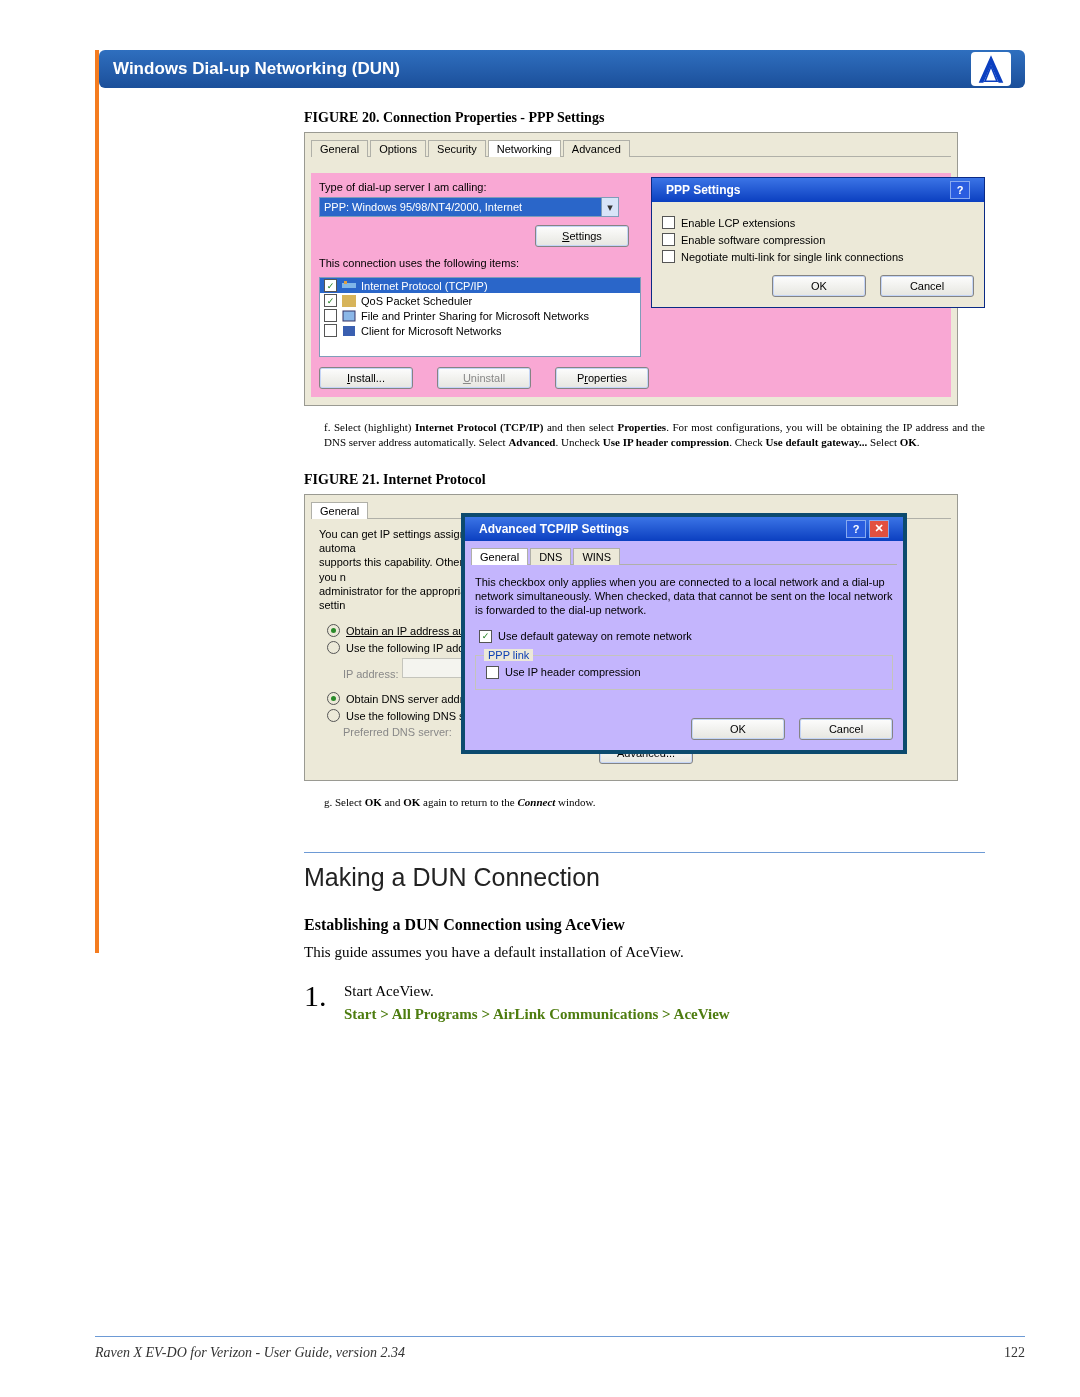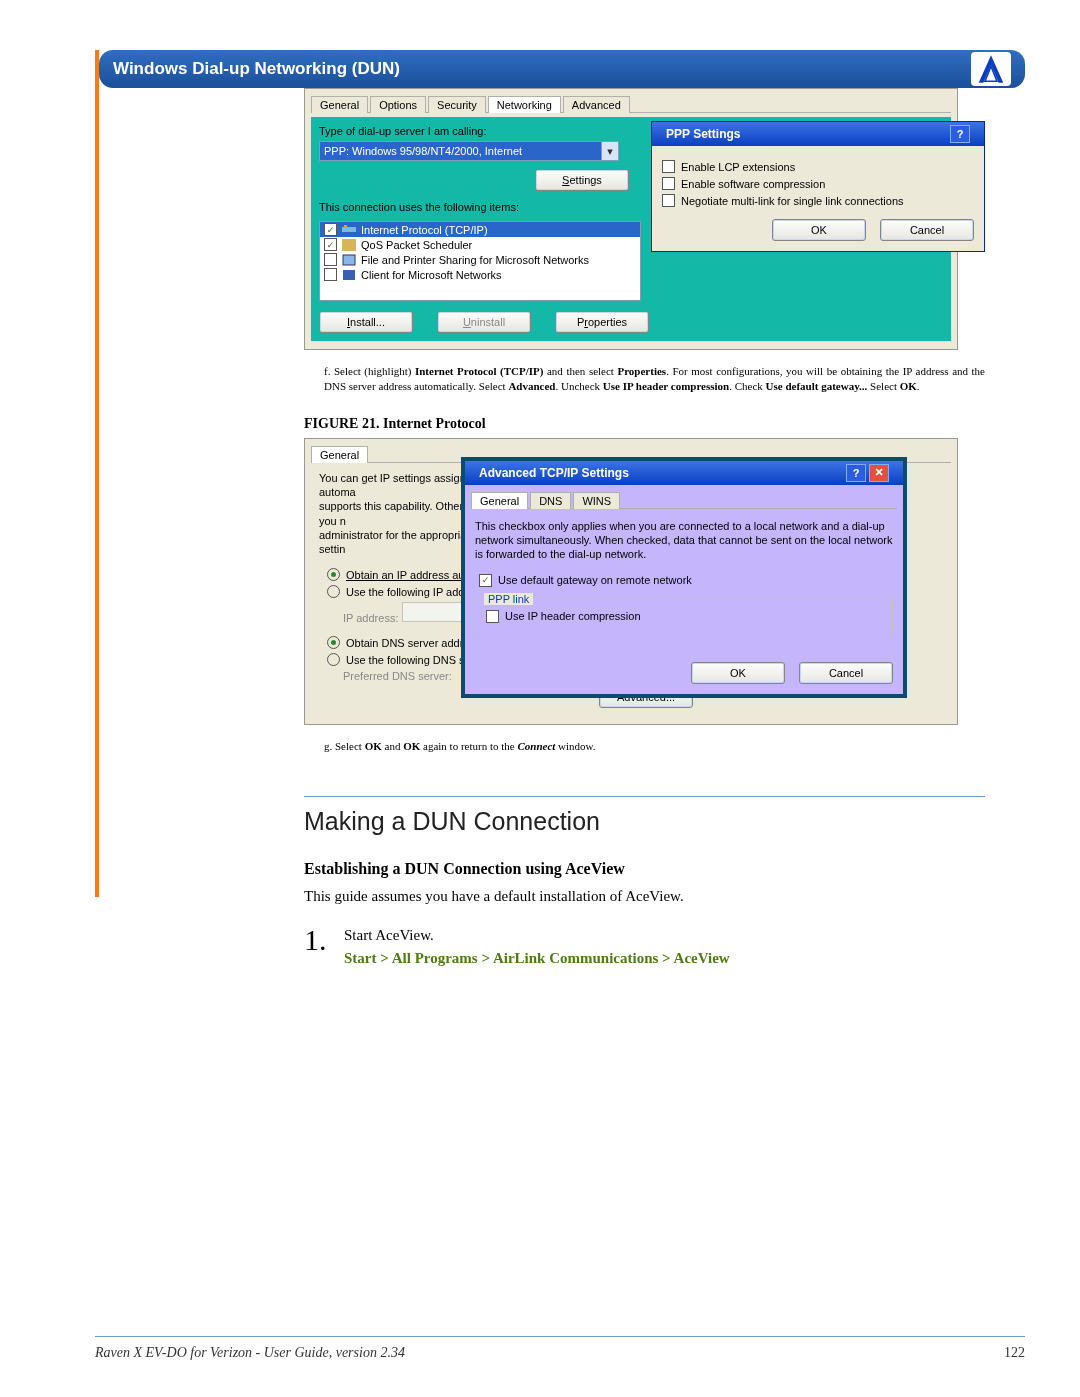--- a/index.html
+++ b/index.html
@@ -21,21 +21,21 @@
     left: 0;
     top: 0;
     bottom: 70px;
     width: 4px;
     background: #f47c20;
   }
   .header-bar {
     display: flex;
     align-items: center;
     background: linear-gradient(#2f6fbf, #1b4f9a);
-    border-radius: 14px;
+    border-radius: 6px;
     height: 38px;
     padding: 0 14px;
     color: #fff;
     font-weight: bold;
     font-size: 17px;
     margin-left: 4px;
   }
   .header-bar .spacer { flex: 1; }
   .logo-wrap {
     background: #fff;
@@ -77,22 +77,22 @@
     border: 1px solid #b0b0a8;
     border-bottom: none;
     background: #ece9d8;
     padding: 2px 8px;
     margin-right: 2px;
     position: relative;
     top: 1px;
   }
   .tab.sel { background: #fff; font-weight: normal; }
   .panel20 {
-    background: #14b8a6;
-    margin: 4px 6px 8px 6px;
+    background: #f9a8d4;
+    margin: 16px 6px 8px 6px;
     padding: 8px;
     position: relative;
   }
   .dd {
     width: 290px;
     height: 18px;
     border: 1px solid #7f9db9;
     background: #2a66c9;
     color: #fff;
     display: flex;
@@ -220,20 +220,21 @@
       <span class="spacer"></span>
       <span class="logo-wrap">
         <svg viewBox="0 0 100 110">
             <path d="M50 5 L95 105 L78 105 L50 40 L22 105 L5 105 Z" fill="#0b3fc0"></path>
             <path d="M50 45 L72 100 L28 100 Z" fill="none" stroke="#0b3fc0" stroke-width="6"></path>
           </svg>
       </span>
     </div>
 
     <div class="body-area">
+      <div class="fig-caption">FIGURE 20.  Connection Properties - PPP Settings</div>
 
       <div class="fig20">
         <div class="tabs">
           <div class="tab">General</div>
           <div class="tab">Options</div>
           <div class="tab">Security</div>
           <div class="tab sel">Networking</div>
           <div class="tab">Advanced</div>
         </div>
         <div class="panel20">

